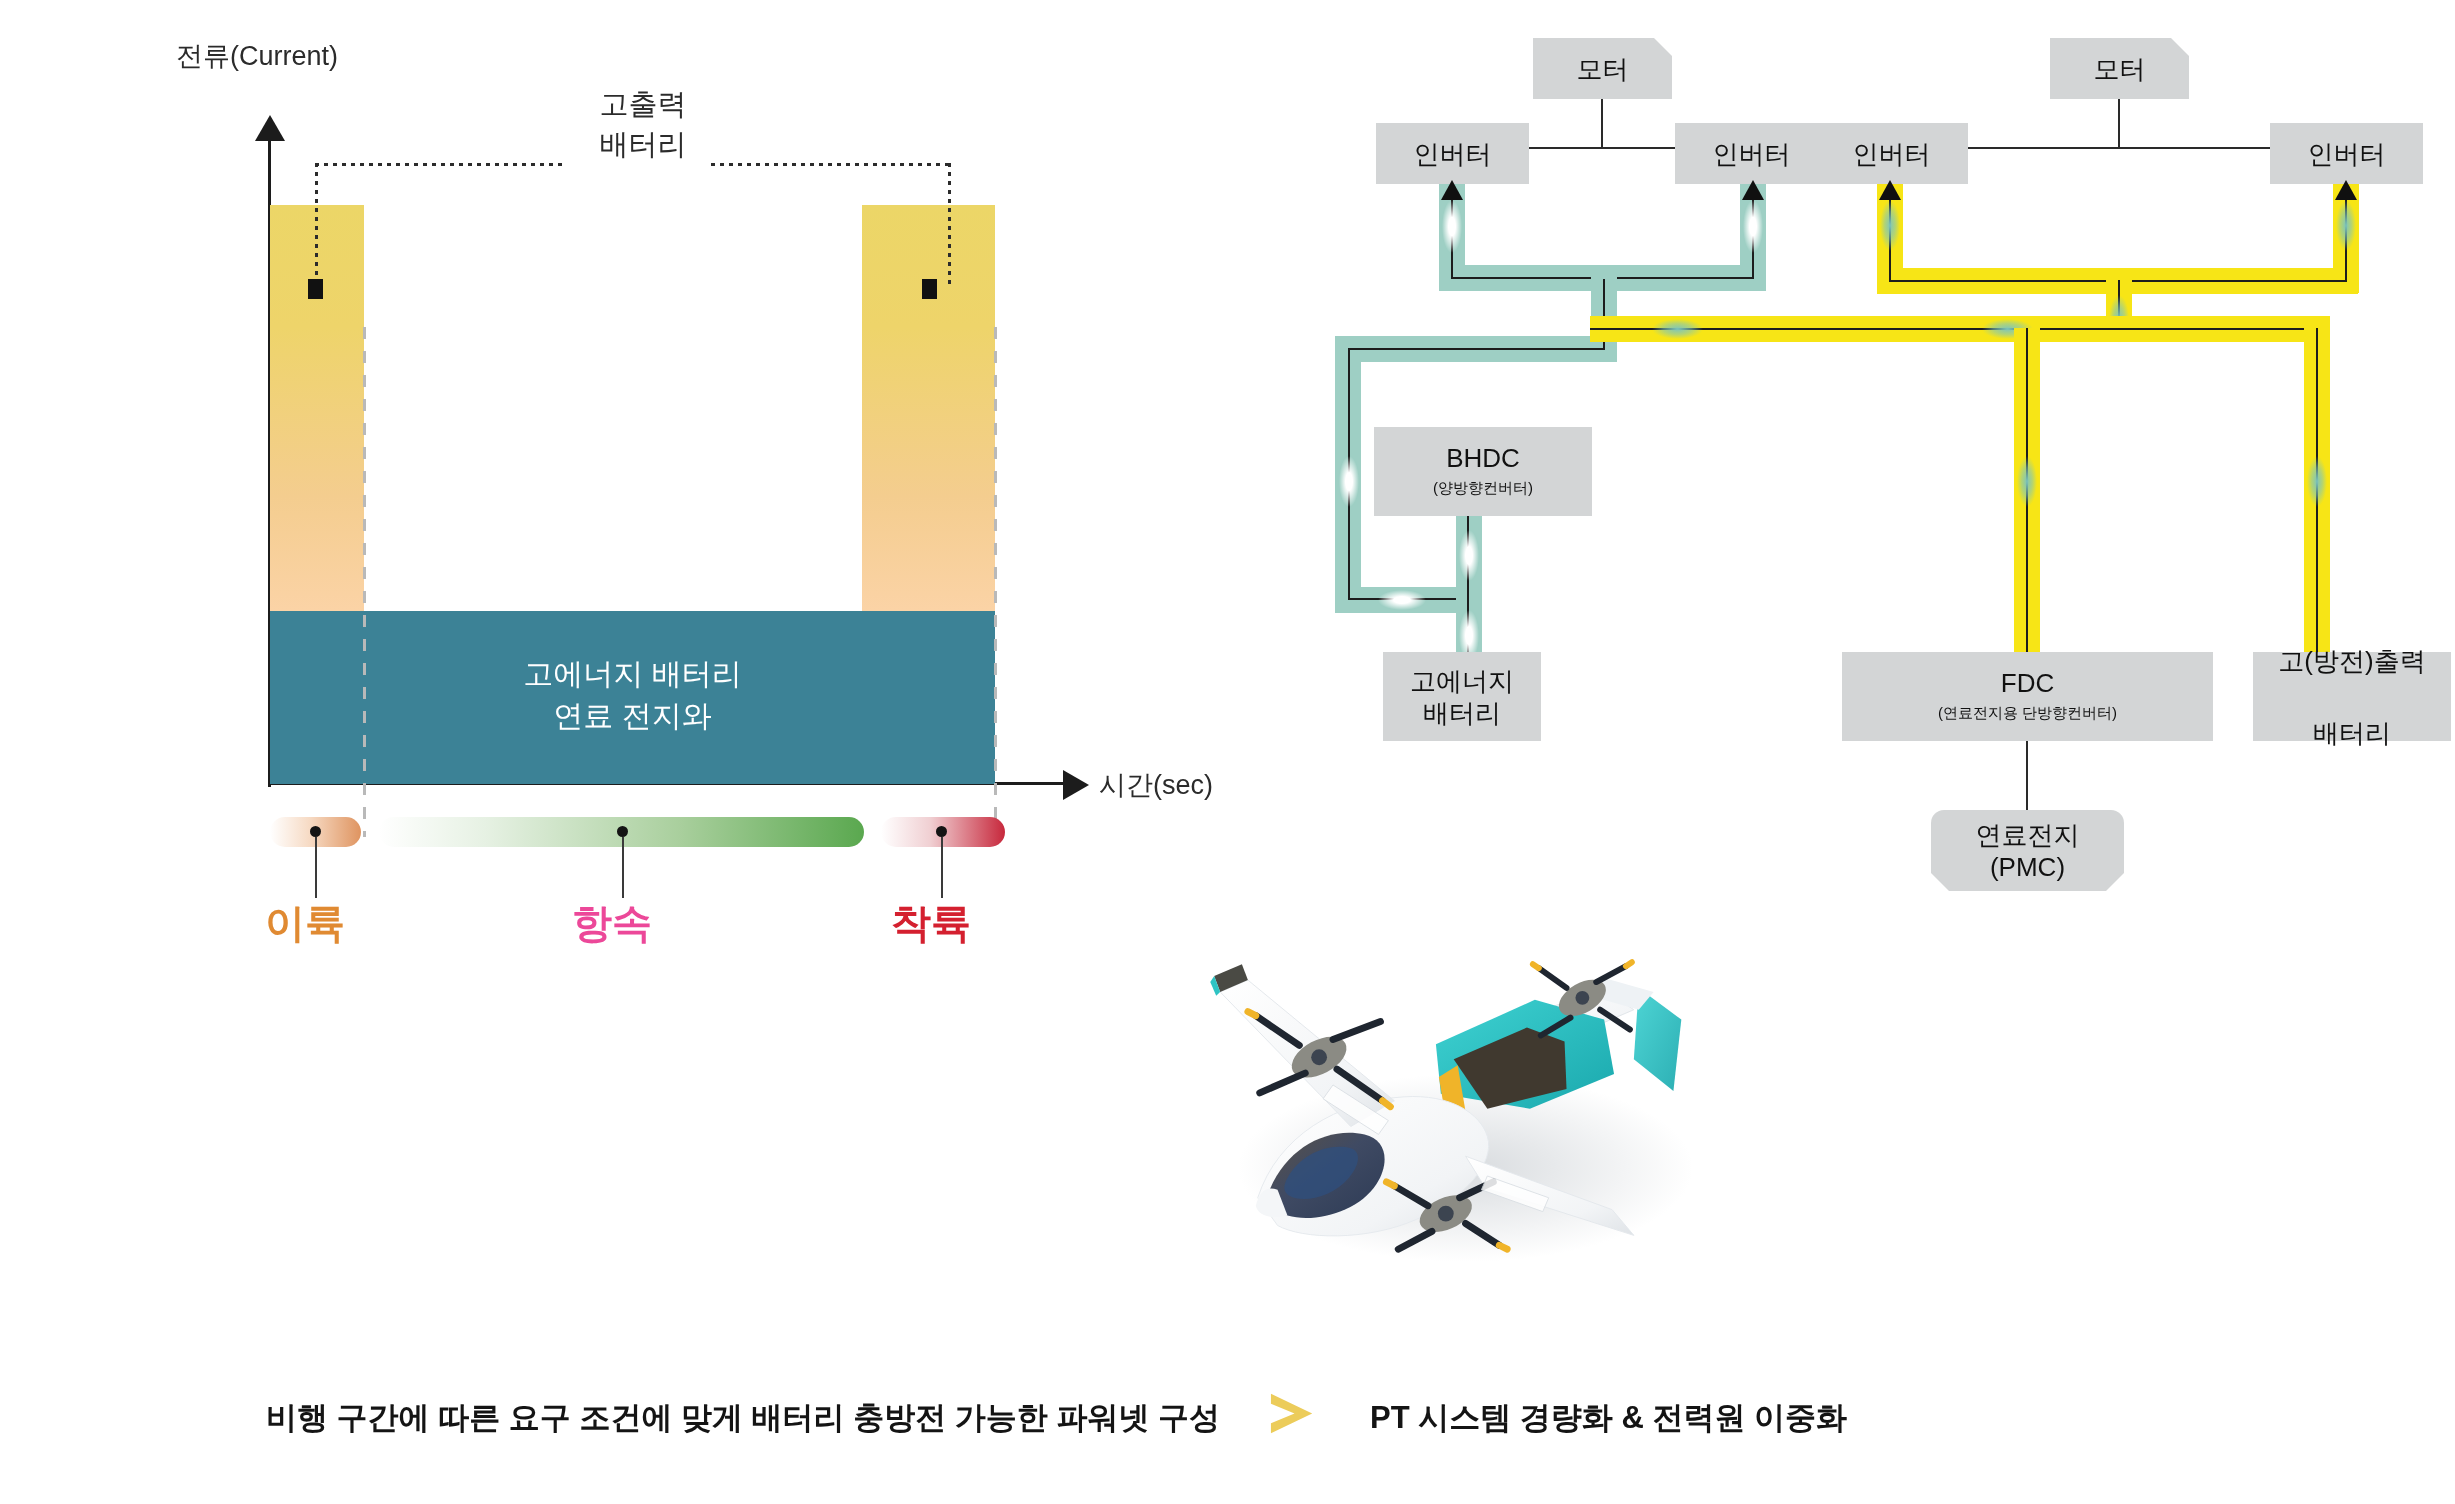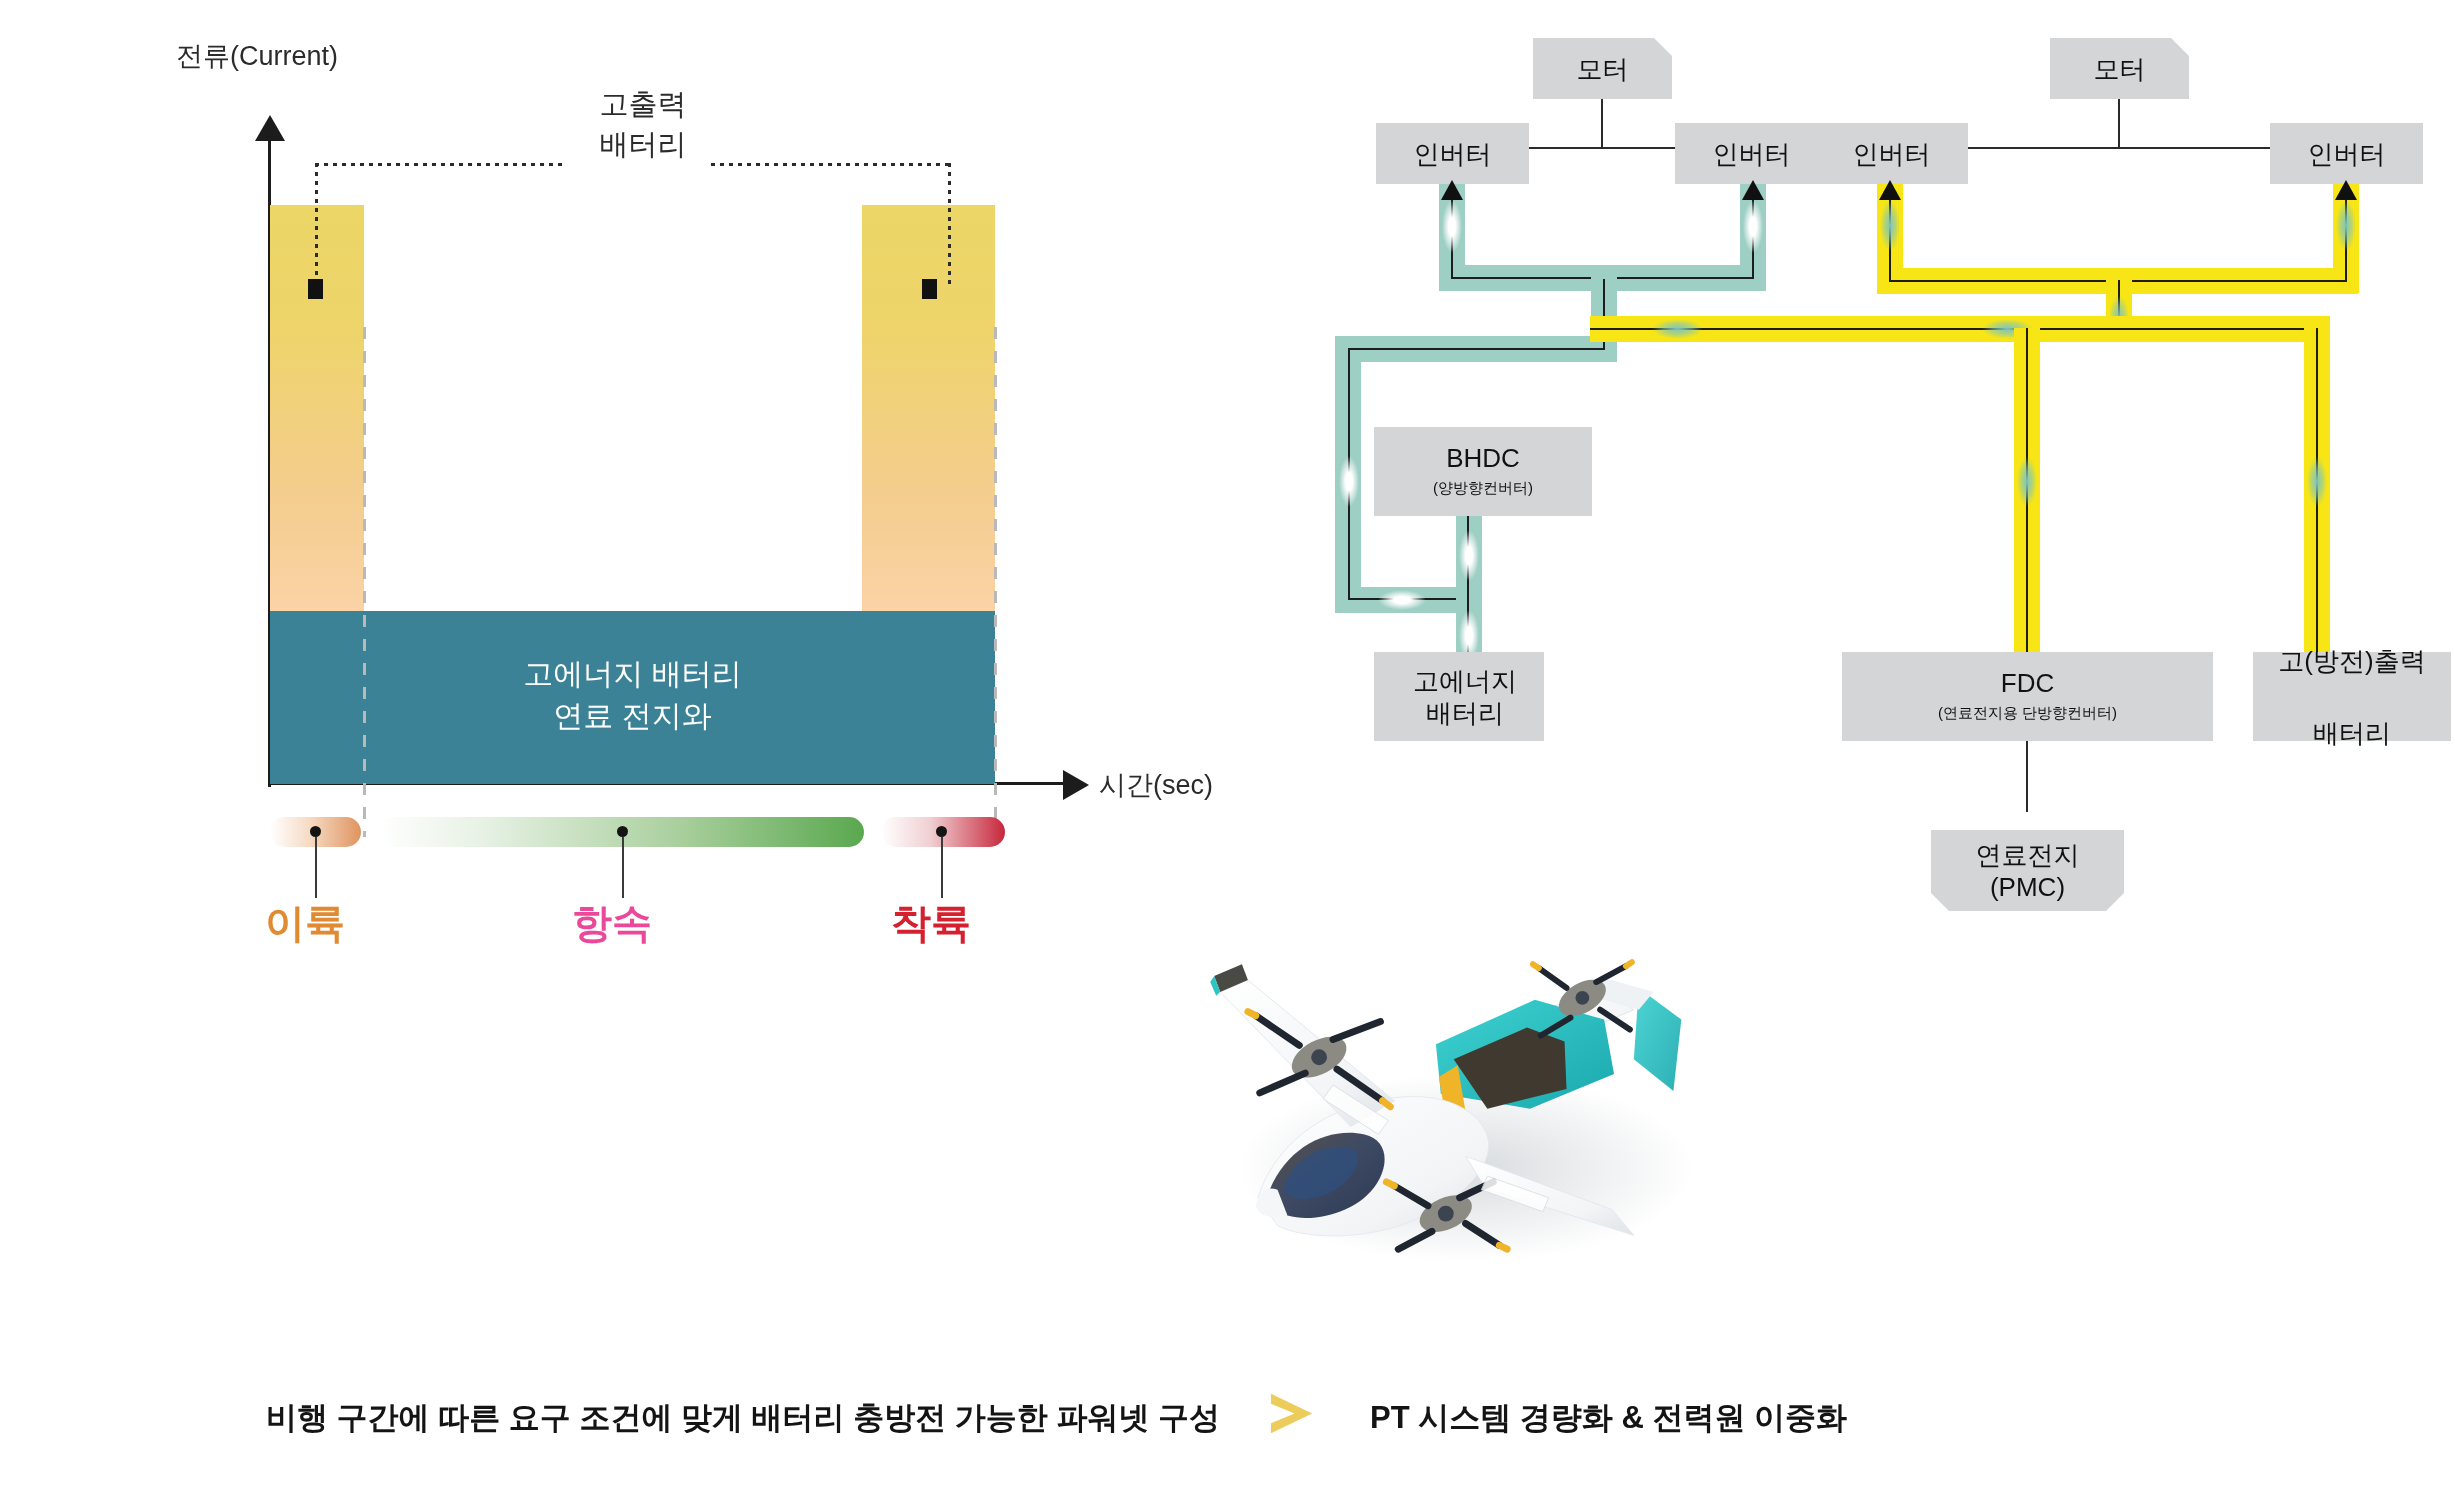--- a/index.html
+++ b/index.html
@@ -191,21 +191,21 @@
   <div class="node" style="left:57px;top:407px;width:218px;height:89px;align-items:center;">
     <div class="t1">BHDC</div>
     <div class="t2">(양방향컨버터)</div>
   </div>
 
   <div class="bus bus-teal" style="left:139px;top:496px;width:26px;height:139px;"></div>
   <div class="core" style="left:150px;top:496px;width:2px;height:139px;"></div>
   <div class="glow" style="left:142px;top:510px;width:20px;height:51px;"></div>
   <div class="glow" style="left:142px;top:590px;width:20px;height:51px;"></div>
 
-  <div class="node" style="left:57px;top:632px;width:158px;height:89px;padding-left:12px;">
+  <div class="node" style="left:66px;top:632px;width:158px;height:89px;">
     <div class="t1">고에너지</div>
     <div class="t1">배터리</div>
   </div>
 
   <div class="node clip-tr" style="left:733px;top:18px;width:139px;height:61px;">
     <div class="t1">모터</div>
   </div>
   <div class="thinline" style="left:801px;top:79px;width:2px;height:50px;"></div>
   <div class="thinline" style="left:572px;top:127px;width:457px;height:2px;"></div>
   <div class="thinline" style="left:572px;top:127px;width:2px;height:54px;"></div>
@@ -250,21 +250,21 @@
     <div class="t1">FDC</div>
     <div class="t2">(연료전지용 단방향컨버터)</div>
   </div>
 
   <div class="node" style="left:936px;top:632px;width:198px;height:89px;gap:40px;">
     <div class="t1">고(방전)출력</div>
     <div class="t1">배터리</div>
   </div>
 
   <div class="thinline" style="left:709px;top:721px;width:2px;height:71px;"></div>
-  <div class="node clip-bot" style="left:614px;top:810px;width:193px;height:81px;">
+  <div class="node clip-bot" style="left:614px;top:790px;width:193px;height:81px;border-radius:13px;">
     <div class="t1">연료전지</div>
     <div class="t1">(PMC)</div>
   </div>
 </div>
 
 <div class="abs" id="aircraft">
   <svg viewBox="0 0 580 420" width="574" height="416" aria-hidden="true">
     <defs>
       <linearGradient id="bodyG" x1="0" y1="0" x2="1" y2="1">
         <stop offset="0%" stop-color="#ffffff"></stop>

